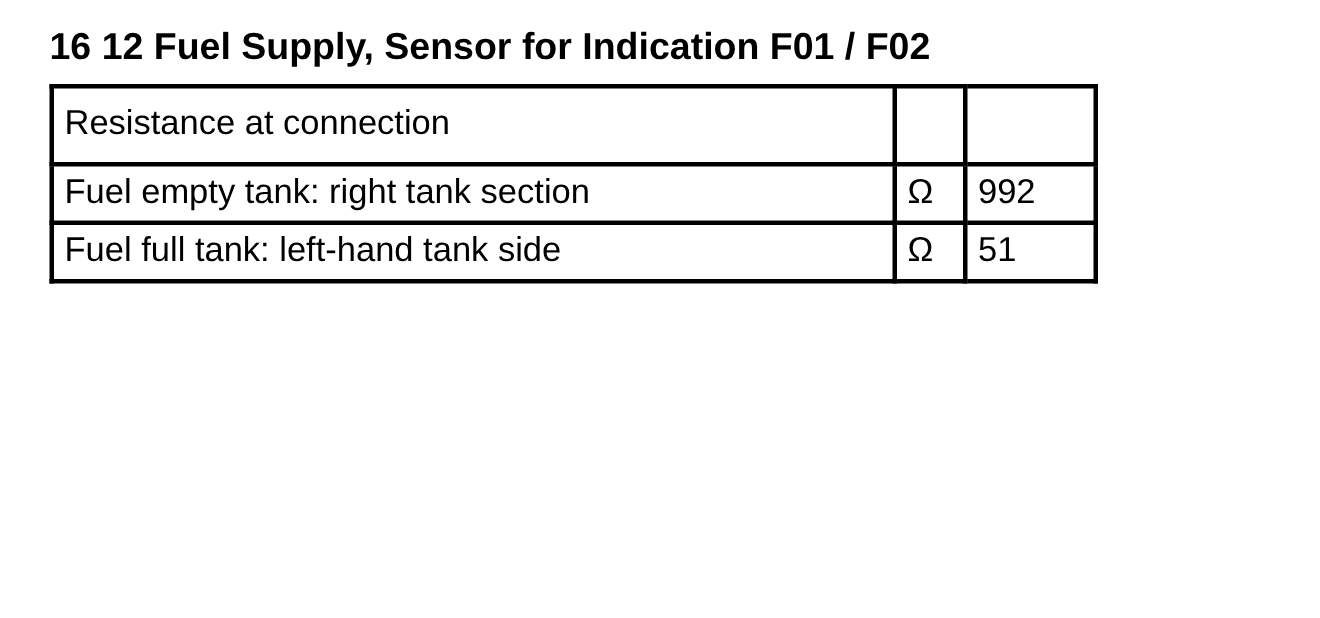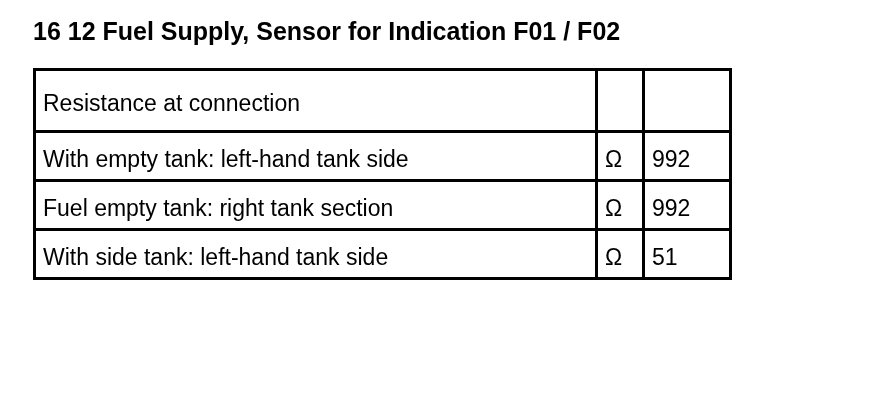--- a/index.html
+++ b/index.html
@@ -19,36 +19,36 @@
     width: 880px;
     height: 412px;
     box-sizing: border-box;
     padding: 18px 0 0 30px;
   }
   .doc-title {
     font-size: 25px;
     font-weight: bold;
     letter-spacing: 0px;
     line-height: 1.1;
-    margin: 0 0 22px 3px;
+    margin: 0 0 10px 3px;
     white-space: nowrap;
   }
   table.spec-table {
     border-collapse: collapse;
     table-layout: fixed;
     margin-left: 3px;
   }
   table.spec-table,
   table.spec-table td {
     border: 3px solid #000000;
   }
   table.spec-table td {
     font-size: 23px;
     line-height: 1.1;
-    padding: 14px 7px 7px 7px;
+    padding: 4px 7px 7px 7px;
     vertical-align: middle;
     white-space: nowrap;
     background: #ffffff;
   }
   td.col-label { width: 545px; }
   td.col-unit  { width: 30px; text-align: left; }
   td.col-value { width: 70px; text-align: left; }
   tr.header-row td { height: 38px; }
 </style>
 </head>
@@ -59,30 +59,25 @@
   <h1 class="doc-title">16 12 Fuel Supply, Sensor for Indication F01 / F02</h1>
 
   <table class="spec-table">
     <tbody>
       <tr class="header-row">
         <td class="col-label">Resistance at connection</td>
         <td class="col-unit"></td>
         <td class="col-value"></td>
       </tr>
       <tr>
-        <td class="col-label">With empty tank: left-hand tank side</td>
-        <td class="col-unit">Ω</td>
-        <td class="col-value">992</td>
-      </tr>
-      <tr>
         <td class="col-label">Fuel empty tank: right tank section</td>
         <td class="col-unit">Ω</td>
         <td class="col-value">992</td>
       </tr>
       <tr>
-        <td class="col-label">With side tank: left-hand tank side</td>
+        <td class="col-label">Fuel full tank: left-hand tank side</td>
         <td class="col-unit">Ω</td>
         <td class="col-value">51</td>
       </tr>
     </tbody>
   </table>
 
 </div>
 
 </body></html>

